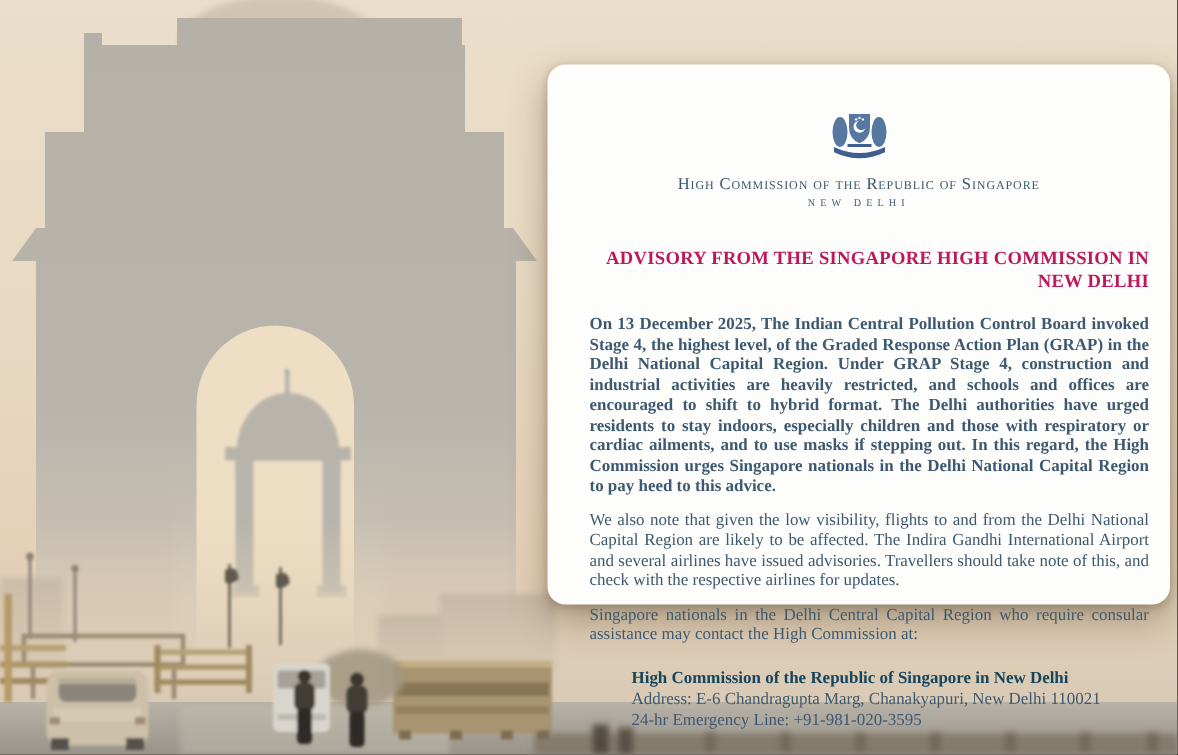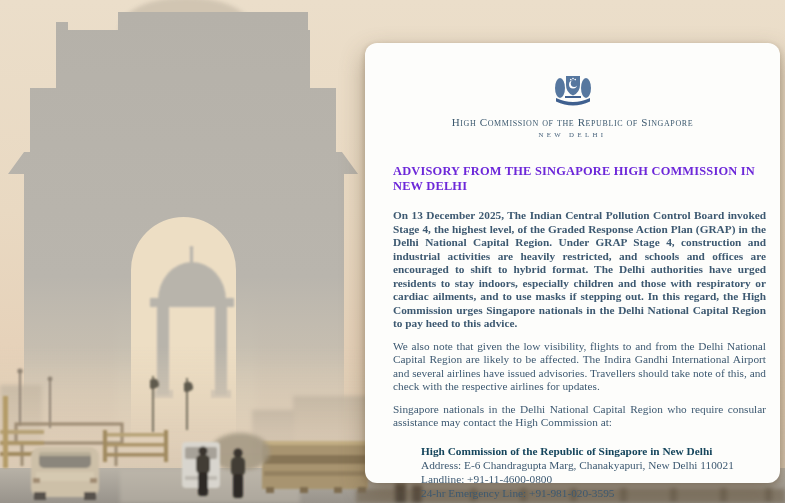--- a/index.html
+++ b/index.html
@@ -6,38 +6,38 @@
   .stage{
     position:relative;width:785px;height:503px;overflow:hidden;
     font-family:"Liberation Serif","DejaVu Serif",serif;
     background:linear-gradient(180deg,#ebdeca 0%,#e9d9c2 42%,#e6d2ba 68%,#dfcbb3 100%);
   }
   .scene{position:absolute;inset:0;}
   .scene svg{display:block;}
 
   
   .card{
-    position:absolute;left:365px;top:43px;width:415px;height:440px;
+    position:absolute;left:365px;top:43px;width:415px;height:360px;
     background:#fdfdfb;border-radius:12px;box-sizing:border-box;
     padding:30px 14px 0 28px;
     box-shadow:0 10px 24px rgba(88,68,44,.42),0 2px 6px rgba(88,68,44,.28);
     color:#3d5971;
   }
   .crest-wrap{text-align:center;margin-right:14px;}
   .org-name{
     text-align:center;margin-top:5px;margin-right:14px;
     font-variant:small-caps;font-size:11px;letter-spacing:.6px;color:#3b586e;
   }
   .org-loc{
     text-align:center;margin-top:3px;margin-right:14px;
     font-size:6.8px;letter-spacing:3.4px;color:#44607a;
   }
   .adv-title{
-    margin:26px 0 0 0;text-align:left;
-    font-size:12.4px;font-weight:bold;color:#6d28d9;letter-spacing:.2px;
+    margin:26px 0 0 0;text-align:right;
+    font-size:12.4px;font-weight:bold;color:#be185d;letter-spacing:.2px;
   }
   .card p{
     margin:9px 0 0 0;font-size:11.3px;line-height:13.5px;
     text-align:justify;color:#3d5971;
   }
   .card p.first{margin-top:15px;font-weight:bold;}
   .contact{margin:9px 0 0 28px;font-size:11.3px;line-height:14.2px;}
   .contact-heading{font-weight:bold;color:#15455c;margin-top:14px;}
   .contact-line{color:#3d5971;}
 </style>
@@ -204,23 +204,22 @@
       </svg>
     </div>
 
     <div class="org-name">High Commission of the Republic of Singapore</div>
     <div class="org-loc">NEW DELHI</div>
 
     <h1 class="adv-title">ADVISORY FROM THE SINGAPORE HIGH COMMISSION IN NEW DELHI</h1>
 
     <p class="first">On 13 December 2025, The Indian Central Pollution Control Board invoked Stage 4, the highest level, of the Graded Response Action Plan (GRAP) in the Delhi National Capital Region. Under GRAP Stage 4, construction and industrial activities are heavily restricted, and schools and offices are encouraged to shift to hybrid format. The Delhi authorities have urged residents to stay indoors, especially children and those with respiratory or cardiac ailments, and to use masks if stepping out. In this regard, the High Commission urges Singapore nationals in the Delhi National Capital Region to pay heed to this advice.</p>
     <p>We also note that given the low visibility, flights to and from the Delhi National Capital Region are likely to be affected. The Indira Gandhi International Airport and several airlines have issued advisories. Travellers should take note of this, and check with the respective airlines for updates.</p>
-    <p>Singapore nationals in the Delhi National Capital Region who require consular assistance may contact the High Commission at:</p>
+    <p>Singapore nationals in the Delhi Central Capital Region who require consular assistance may contact the High Commission at:</p>
 
     <div class="contact">
       <div class="contact-heading">High Commission of the Republic of Singapore in New Delhi</div>
       <div class="contact-line">Address: E-6 Chandragupta Marg, Chanakyapuri, New Delhi 110021</div>
-      <div class="contact-line">Landline: +91-11-4600-0800</div>
       <div class="contact-line">24-hr Emergency Line: +91-981-020-3595</div>
     </div>
   </div>
 
 </div>
 
 </body></html>

